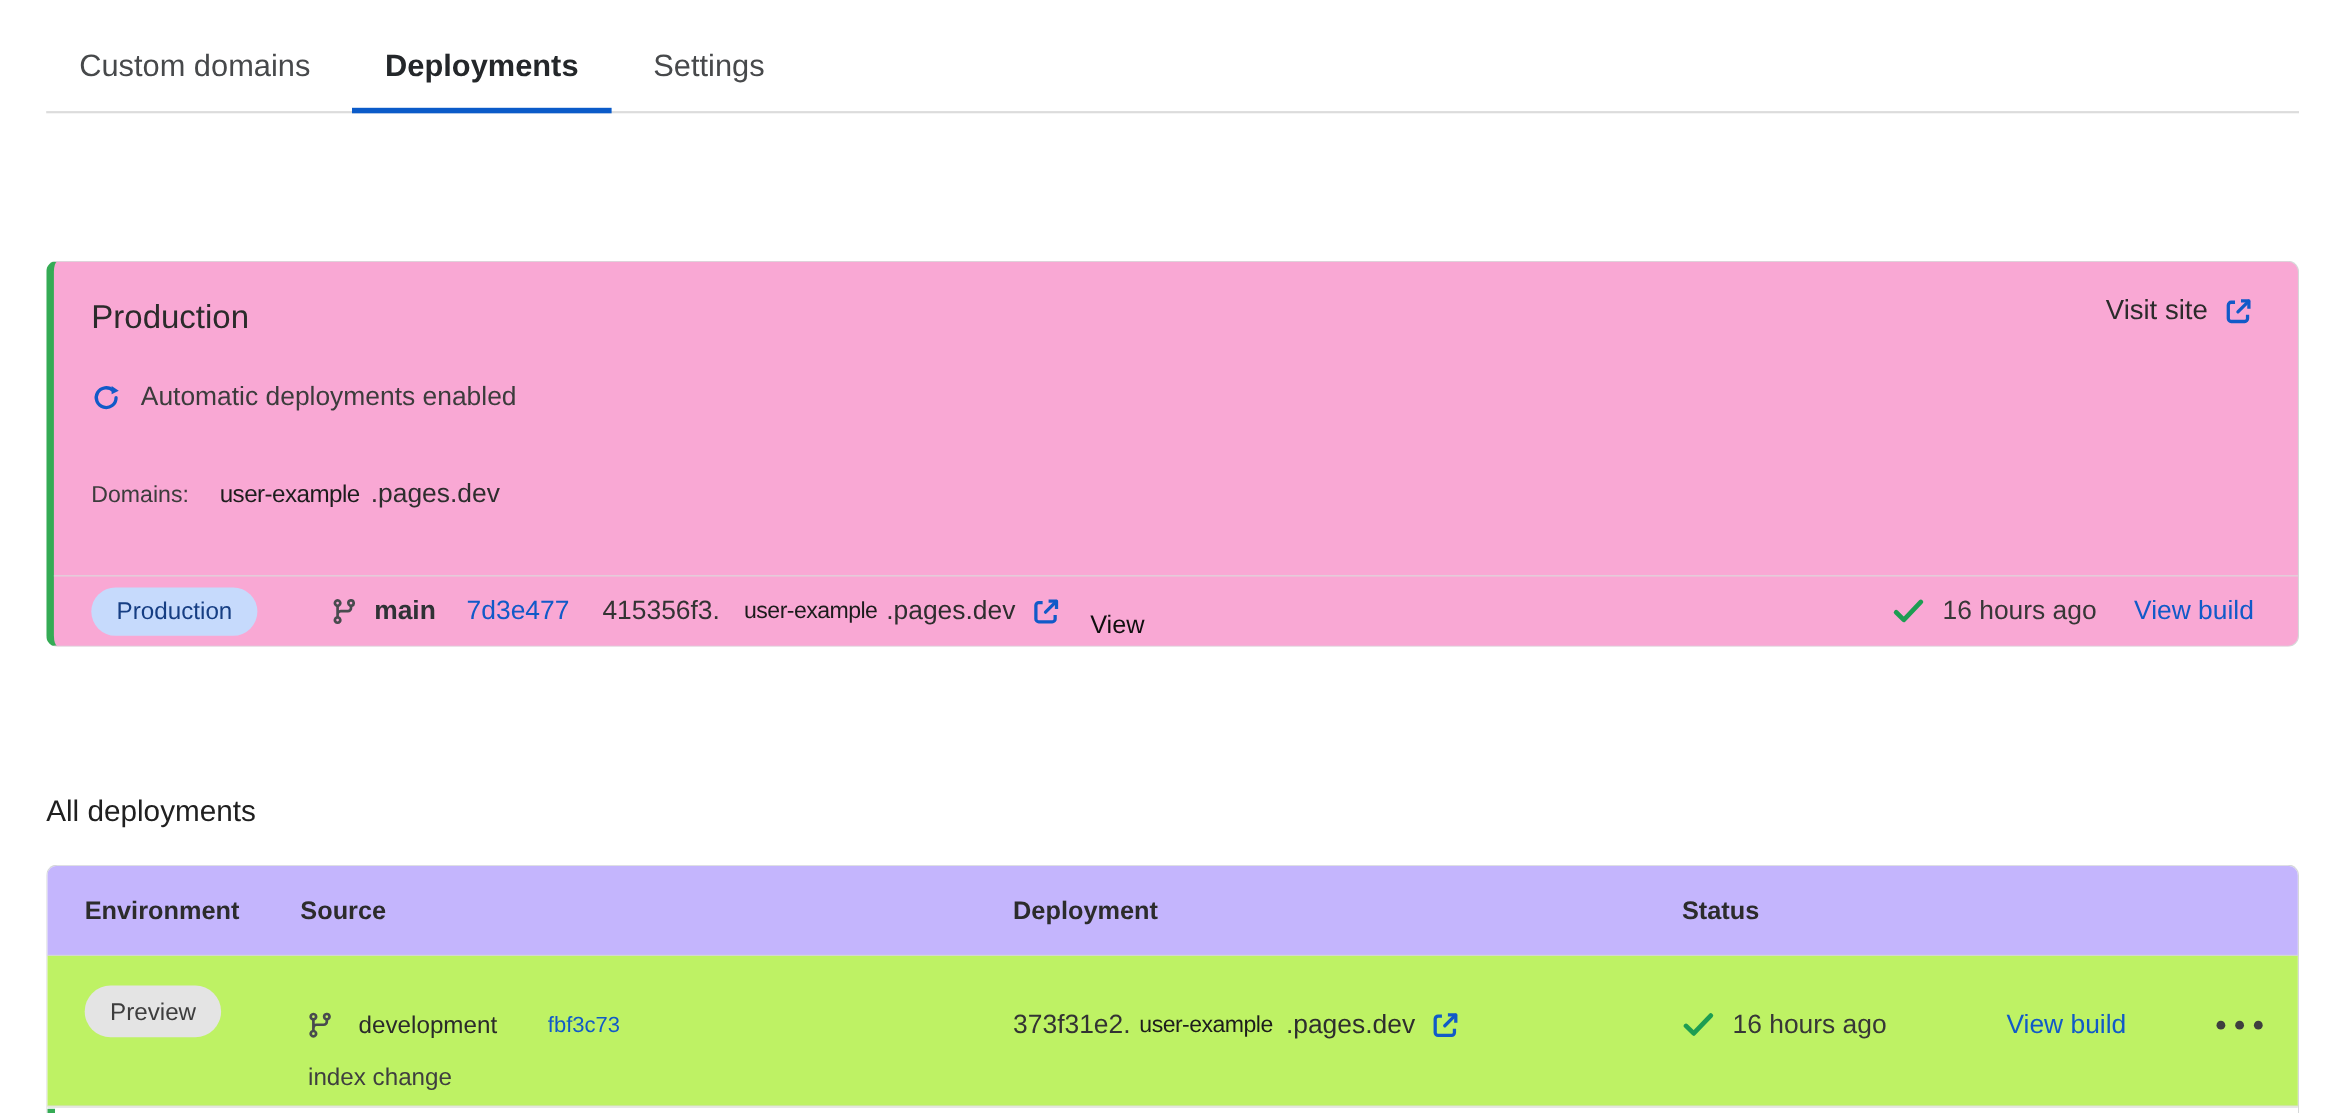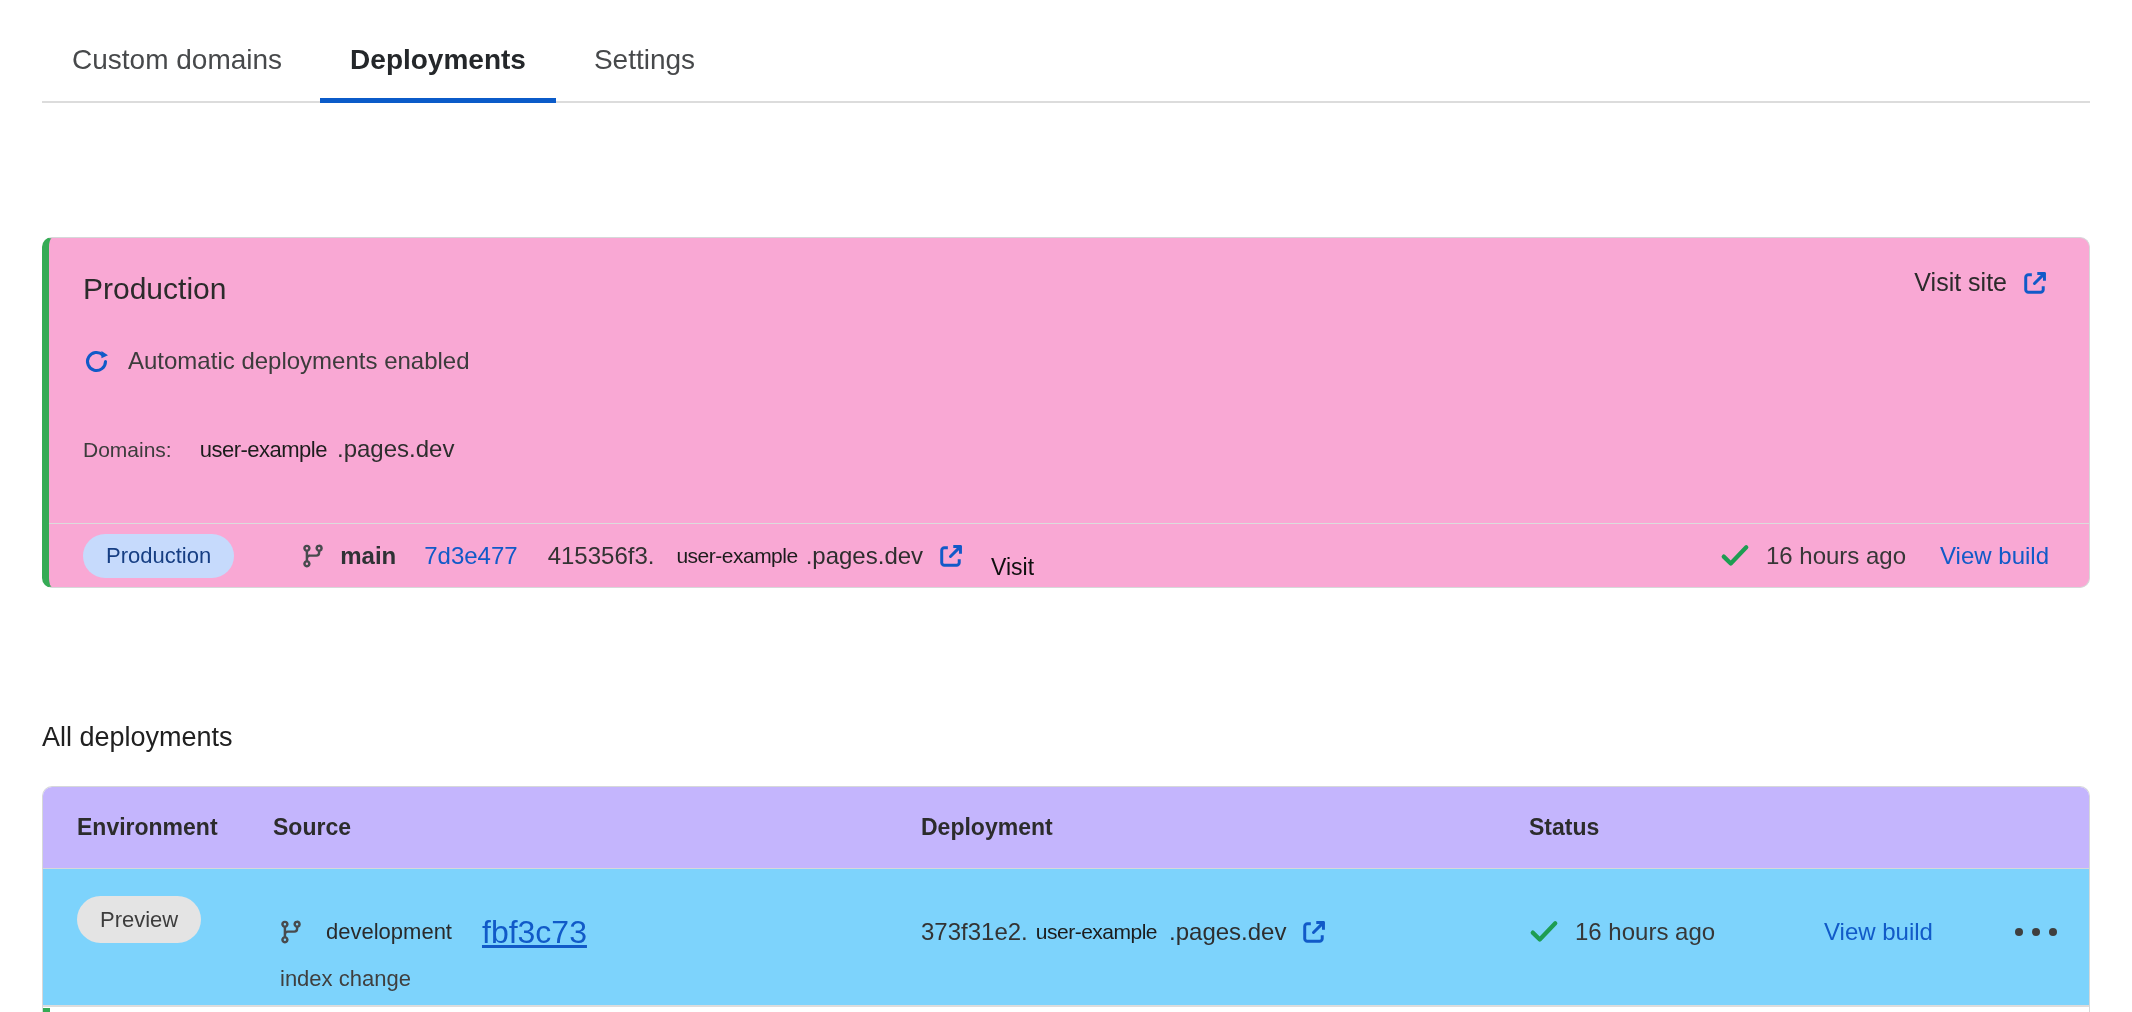--- a/index.html
+++ b/index.html
@@ -56,26 +56,26 @@
     border-radius:10px 10px 0 0; overflow:hidden; height:228px;
   }
   .grid-cols { display:grid; grid-template-columns:230px 642px 609px 300px 191px 1fr; }
   .thead {
     background:#c4b5fd; height:82px; align-items:center; border-bottom:1px solid #d6d8d9;
     font-weight:700; font-size:23px; color:#2c2c2c;
   }
   .th-env { padding-left:34px; }
   .th-dep { padding-left:6px; }
   .th-status { padding-left:5px; }
-  .trow { height:137px; border-bottom:1px solid #dcdcdc; background:#7dd3fc; }
+  .trow { height:137px; border-bottom:1px solid #dcdcdc; background:#bef264; }
   .td-env { padding:40px 0 0 34px; }
   .td-src { padding-top:40px; padding-left:5px; }
   .line { display:flex; align-items:center; height:46px; }
   .src-branch { font-size:22px; color:#2a2a2a; margin-left:22px; }
-  .src-commit { font-size:32px; margin-left:30px;text-decoration:underline; }
+  .src-commit { font-size:20px; margin-left:46px; }
   .src-msg { margin-top:10px; font-size:22px; line-height:28px; color:#3f3f3f; padding-left:2px; }
   .td-dep { padding-top:40px; padding-left:6px; }
   .td-status { padding-top:40px; padding-left:5px; }
   .td-view { padding-top:40px; }
   .td-menu { padding-top:40px; }
   .dots { display:flex; align-items:center; gap:9px; height:46px; cursor:pointer; }
   .dots i { width:8px; height:8px; border-radius:50%; background:#3f3f3f; }
   .peek { position:relative; height:8px; background:#fff; border-top:1px solid #dcdcdc; }
   .peek-green { position:absolute; left:0; top:1px; width:7px; height:7px; background:#35ab55; }
 
@@ -139,21 +139,21 @@
       <span class="url-name">user-example</span>
       <span class="url-suffix">.pages.dev</span>
       <span class="ext">
         <svg width="28" height="28" viewBox="0 0 16 16" fill="none" stroke="#115ac8" stroke-width="1.7">
           <path d="M6.2 3.3H4.2c-.8 0-1.5.7-1.5 1.5v7c0 .8.7 1.5 1.5 1.5h7c.8 0 1.5-.7 1.5-1.5V9.8"></path>
           <path d="M9.3 2.6h4.1v4.1" stroke-linejoin="round"></path>
           <path d="M13.2 2.8 7.7 8.3" stroke-linecap="round"></path>
         </svg>
       </span>
     </span>
-    <span class="note">Visit</span>
+    <span class="note">View</span>
 
     <span class="rowright">
       <span>
         <svg width="30" height="26" viewBox="0 0 24 20">
           <path d="M3 10.5 L8.6 16 L21 3" fill="none" stroke="#1d9d52" stroke-width="3.4" stroke-linecap="round" stroke-linejoin="round"></path>
         </svg>
       </span>
       <span class="time">16 hours ago</span>
       <span class="viewbuild link">View build</span>
     </span>

